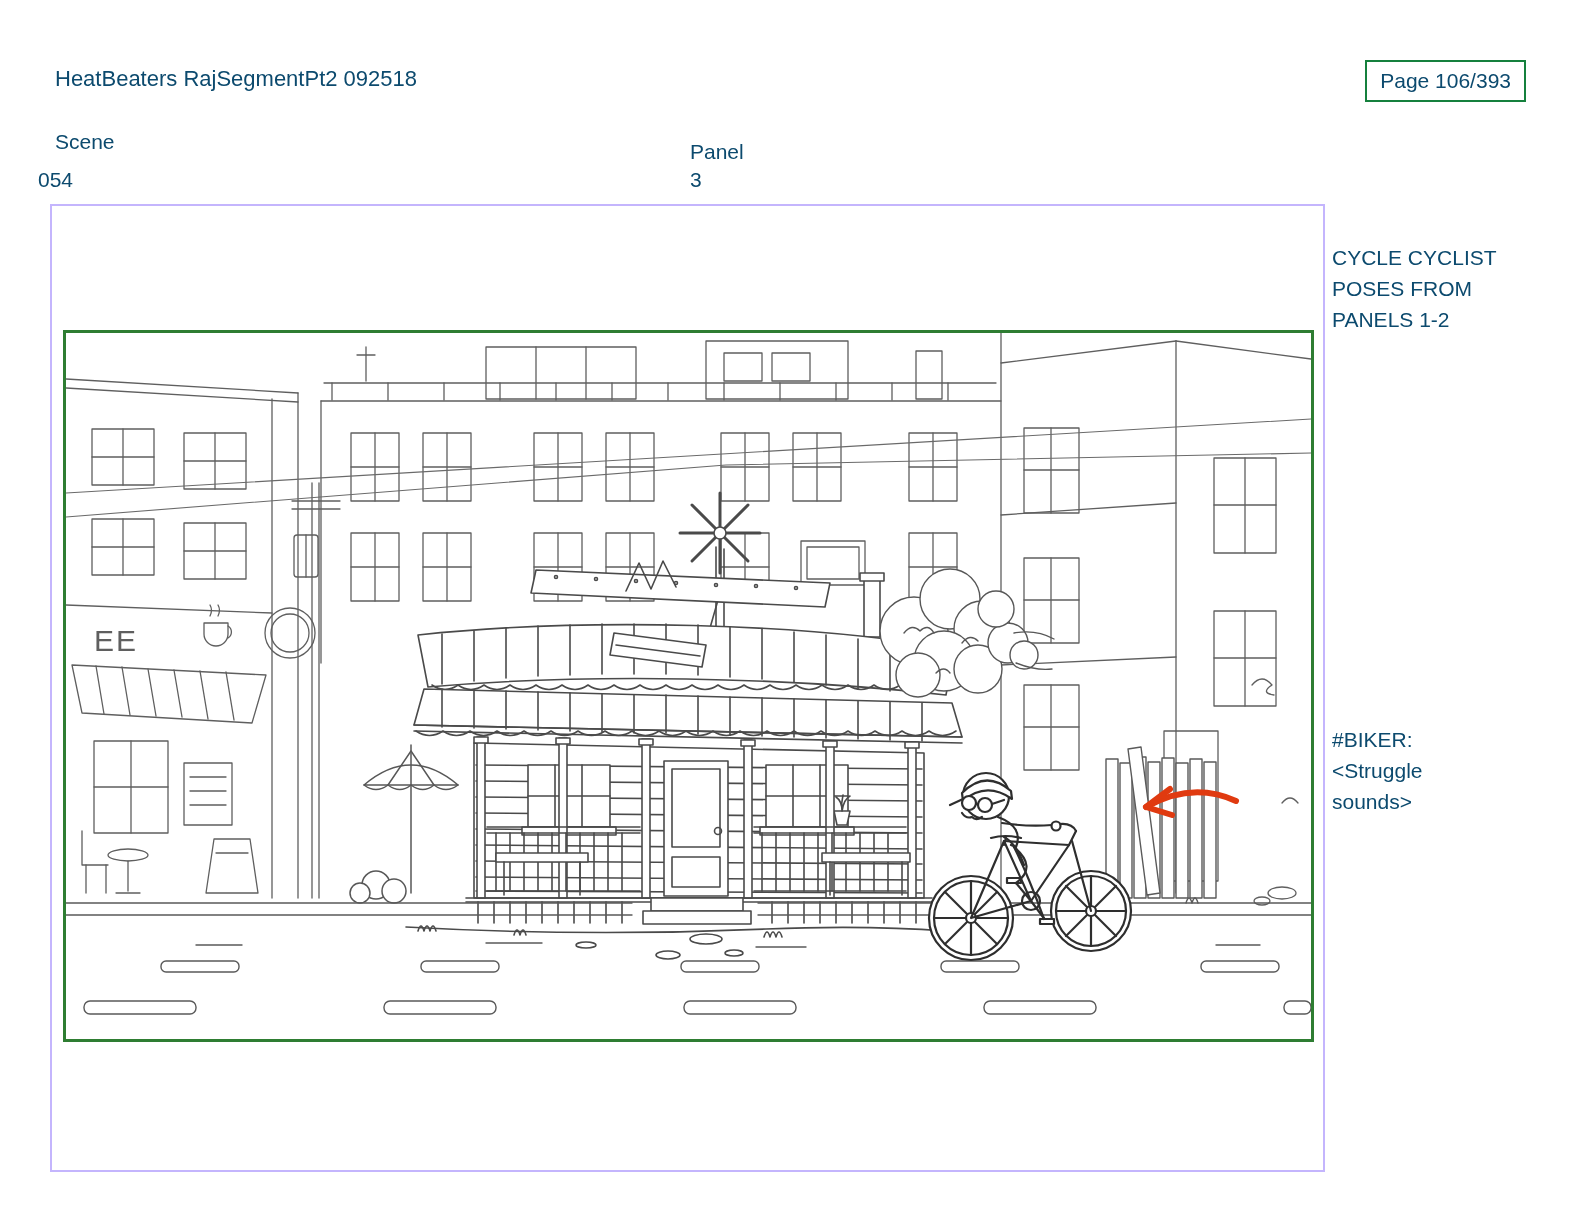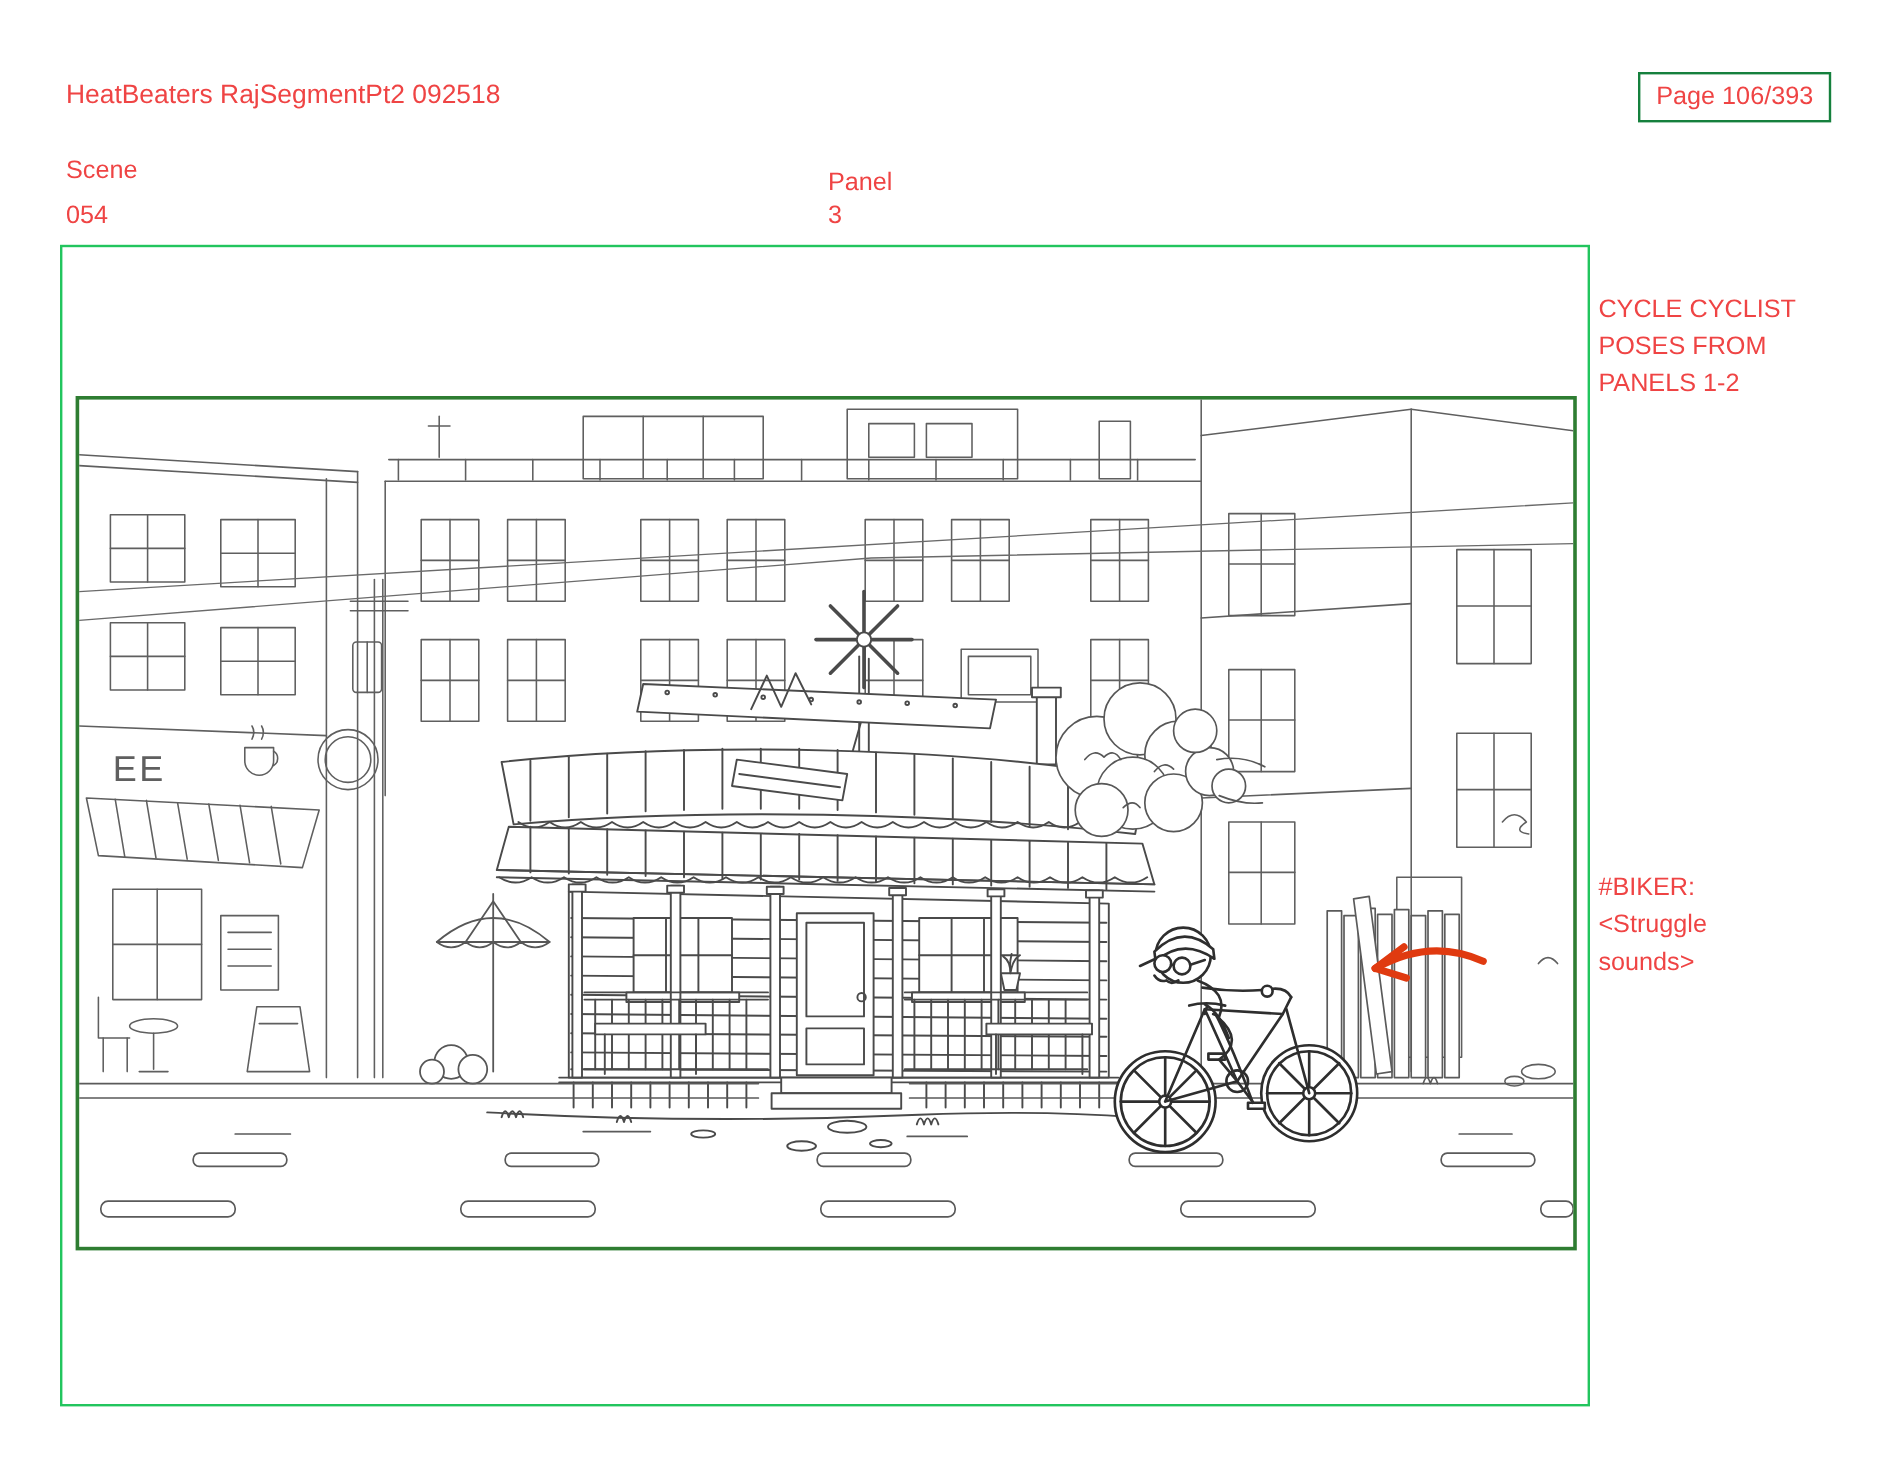--- a/index.html
+++ b/index.html
@@ -1,32 +1,32 @@
 <!DOCTYPE html>
 <html><head>
 <meta charset="utf-8">
 <style>
   html,body { margin:0; padding:0; background:#ffffff; }
   .page {
     position:relative; width:1584px; height:1224px; background:#ffffff;
-    font-family:"Liberation Sans", sans-serif; color:#ef4444; overflow:hidden;
+    font-family:"Liberation Sans", sans-serif; color:#0c4a6e; overflow:hidden;
   }
   .doc-title { position:absolute; left:55px; top:66px; font-size:22px; }
   .page-badge {
     position:absolute; top:60px; right:58px; font-size:21px;
     border:2px solid #15803d; padding:7px 13px; background:#fff;
   }
   .field { position:absolute; font-size:21px; }
   .scene-label  { left:55px;  top:130px; }
-  .scene-number { left:55px;  top:168px; }
+  .scene-number { left:38px;  top:168px; }
   .panel-label  { left:690px; top:140px; }
   .panel-number { left:690px; top:168px; }
   .board {
     position:absolute; left:50px; top:204px; width:1271px; height:964px;
-    border:2px solid #22c55e; background:#fff;
+    border:2px solid #c4b5fd; background:#fff;
   }
   .camera-frame {
     position:absolute; left:11px; top:124px; width:1245px; height:706px;
     border:3px solid #2e7d32; background:#fff;
   }
   .camera-frame svg { display:block; }
   .note {
     position:absolute; left:1332px; width:215px; font-size:21px;
     line-height:31px; white-space:pre-line;margin-top:26px;
   }

